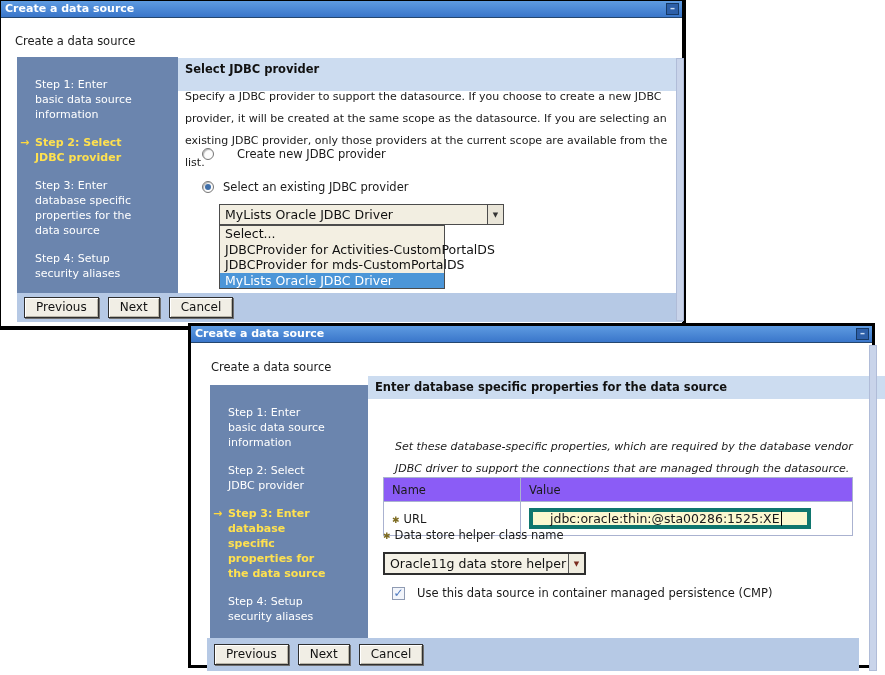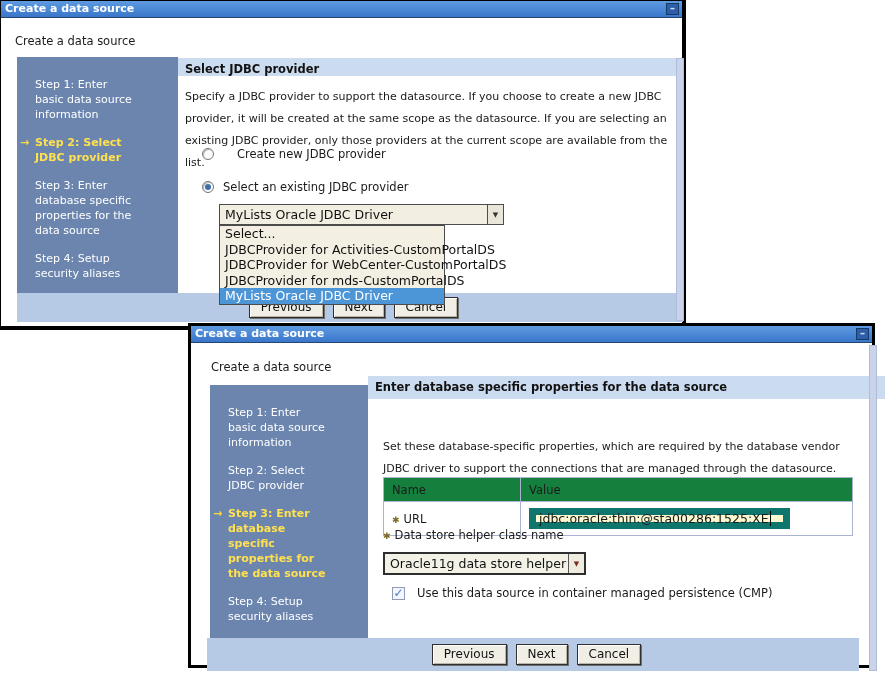--- a/index.html
+++ b/index.html
@@ -47,35 +47,35 @@
   #helper-select { border:2px solid #2e2e2e; background:#f4f1e6; }
   #helper-select .arrowbtn { background:#efecdf; border-left:1px solid #555; color:#7a2c20; }
 
   .optlist { position:absolute; background:#f3efe2; border:1px solid #4c4c4c; z-index:6; }
   .opt { height:15.5px; line-height:15.5px; padding-left:5px; font-size:12.5px; color:#111; white-space:nowrap; }
   .opt.hl { background:#4c96d8; color:#fff; }
 
   
   .ptable { position:absolute; border-collapse:collapse; font-size:11.5px; color:#1a1a1a; }
   .ptable th, .ptable td { border:1px solid #aab2d0; text-align:left; font-weight:normal; padding-left:8px; }
-  .ptable th { background:#15803d; height:24px; }
+  .ptable th { background:#8b5cf6; height:24px; }
   .ptable td { background:#fff; height:34px; }
   .req { color:#7d6b21; font-size:9px; margin-right:4px; }
-  .textinput { display:inline-flex; align-items:center; width:261px; height:21px; background:#fbf8d0;
-               border:7px solid #0f766e; font-size:12.5px; padding:0 3px; white-space:nowrap; }
+  .textinput { display:inline-flex; align-items:center; width:282px; height:21px; background:#fbf8d0;
+               border:4px solid #0f766e; font-size:12.5px; padding:0 17px; white-space:nowrap; }
   .caret { display:inline-block; width:1px; height:15px; background:#000; margin-left:1px; }
 
   .field-label { position:absolute; font-size:11.5px; color:#1a1a1a; }
 
   .check-row { position:absolute; display:flex; align-items:center; gap:12px; font-size:11.5px; color:#1a1a1a; }
   .checkbox { width:13px; height:13px; border:1px solid #8f9bb3; background:#f2f5fb;
               color:#4b77be; font-size:12px; font-weight:bold; line-height:11px; text-align:center; flex:0 0 auto; }
 
   
-  .footer { position:absolute; background:#b6c9e5; display:flex; align-items:center; gap:9px; padding-left:7px;justify-content:center; }
+  .footer { position:absolute; background:#b6c9e5; display:flex; align-items:center; gap:9px; padding-left:7px; }
   .btn { font-family:"DejaVu Sans", sans-serif; font-size:12px; color:#111; background:#f1eee5;
          border:1px solid #2f2f2f; box-shadow:inset 1px 1px 0 #fff, inset -1px -1px 0 #b9b5a8, 1px 1px 0 #6f6f6f;
          padding:2px 11px 3px; cursor:default; }
 
   .scrollstrip { position:absolute; background:#c9d4ea; border:1px solid #b0bcd8; }
 </style>
 </head>
 <body>
 
 <div class="stage">
@@ -92,21 +92,21 @@
       <div class="step">Step 1: Enter basic data source information</div>
       <div class="step active">
         <span class="arrow">→</span>
         <span>Step 2: Select JDBC provider</span>
       </div>
       <div class="step">Step 3: Enter database specific properties for the data source</div>
       <div class="step">Step 4: Setup security aliases</div>
       <div class="step">Step 5: Summary</div>
     </div>
 
-    <div class="section-head" style="left:177px; top:57px; width:500px; height:18px; line-height:22px;">Select JDBC provider</div>
+    <div class="section-head" style="left:177px; top:57px; width:500px; height:33px; line-height:22px;">Select JDBC provider</div>
 
     <div class="para" style="left:184px; top:85px; width:492px;">Specify a JDBC provider to support the datasource. If you choose to create a new JDBC provider, it will be created at the same scope as the datasource. If you are selecting an existing JDBC provider, only those providers at the current scope are available from the list.</div>
 
     <div class="radio-row" style="left:201px; top:146px;gap:23px;">
       <span class="radio"></span>
       <span>Create new JDBC provider</span>
     </div>
     <div class="radio-row" style="left:201px; top:179px;">
       <span class="radio">
           <span class="dot"></span>
@@ -115,21 +115,20 @@
     </div>
 
     <div class="selectbox" style="left:218px; top:203px; width:285px; height:21px;">
       <span class="val">MyLists Oracle JDBC Driver</span>
       <span class="arrowbtn">▼</span>
     </div>
 
     <div class="optlist" style="left:218px; top:224px; width:226px;">
       <div class="opt">Select...</div>
       <div class="opt">JDBCProvider for Activities-CustomPortalDS</div>
-      <div class="opt">JDBCProvider for WebCenter-CustomPortalDS</div>
       <div class="opt">JDBCProvider for mds-CustomPortalDS</div>
       <div class="opt hl">MyLists Oracle JDBC Driver</div>
     </div>
 
     <div class="footer" style="left:16px; top:292px; width:666px; height:29px;">
       <button class="btn">Previous</button>
       <button class="btn">Next</button>
       <button class="btn">Cancel</button>
     </div>
 
@@ -150,21 +149,21 @@
       <div class="step active">
         <span class="arrow">→</span>
         <span>Step 3: Enter database specific properties for the data source</span>
       </div>
       <div class="step">Step 4: Setup security aliases</div>
       <div class="step">Step 5: Summary</div>
     </div>
 
     <div class="section-head" style="left:177px; top:50px; width:586px; height:23px; line-height:23px;">Enter database specific properties for the data source</div>
 
-    <div class="para" style="left:192px; top:110px; width:478px;">Set these database-specific properties, which are required by the database vendor JDBC driver to support the connections that are managed through the datasource.</div>
+    <div class="para" style="left:204px; top:110px; width:478px;font-style:italic;">Set these database-specific properties, which are required by the database vendor JDBC driver to support the connections that are managed through the datasource.</div>
 
     <table class="ptable" style="left:192px; top:151px; width:470px;">
       <tbody>
           <tr>
         <th style="width:137px;">Name</th>
         <th>Value</th>
       </tr>
       <tr>
         <td>
           <span class="req">✱</span><span>URL</span>

